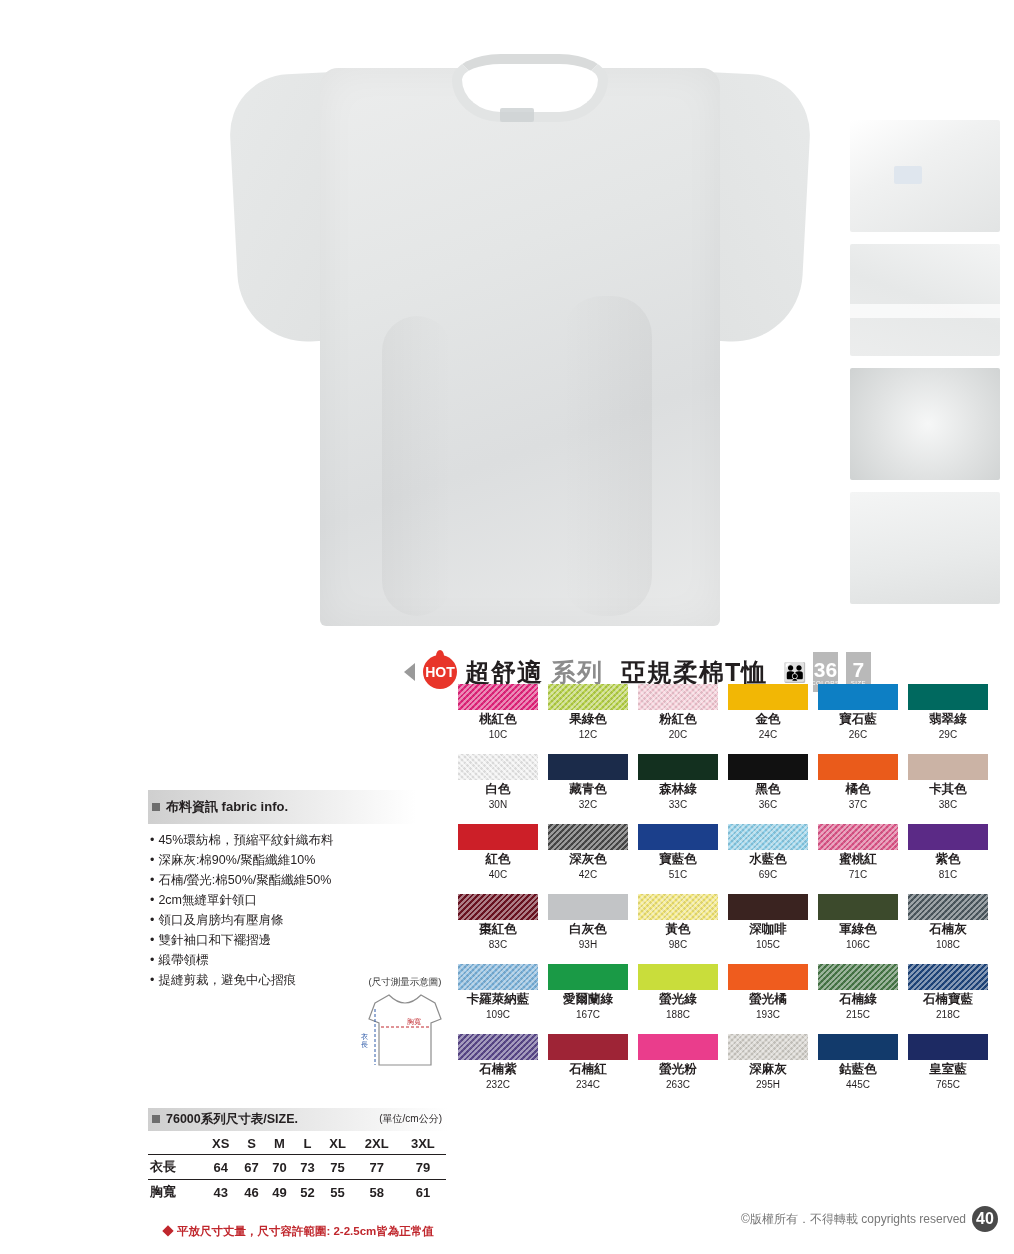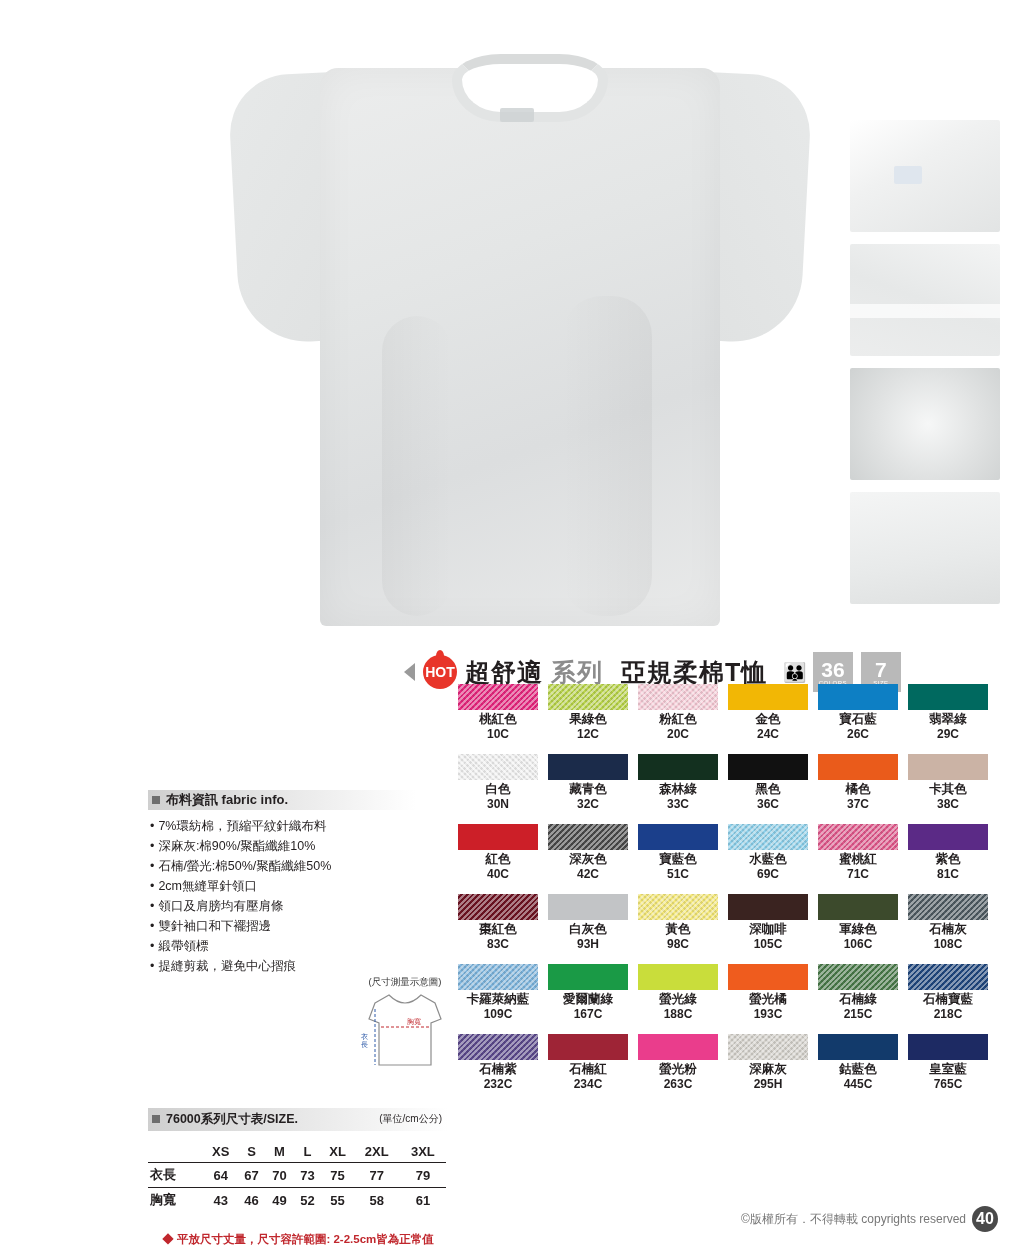--- a/index.html
+++ b/index.html
@@ -81,69 +81,69 @@
     width:34px;height:34px;border-radius:50%;background:#e8352a;
     color:#fff;font-size:14px;font-weight:bold;display:flex;align-items:center;
     justify-content:center;position:relative;
   }
   .hot:before{content:"";position:absolute;top:-5px;left:13px;width:8px;height:10px;background:#e8352a;border-radius:50% 50% 50% 50%/60% 60% 40% 40%;}
   .t-main{font-size:25px;font-weight:bold;letter-spacing:1px;}
   .t-grey{font-size:25px;font-weight:bold;color:#8c8c8c;letter-spacing:1px;}
   .t-sub{font-size:25px;font-weight:bold;letter-spacing:1px;margin-left:10px;}
   .people{font-size:19px;color:#4a4a4a;letter-spacing:-2px;margin-left:8px;}
   .badge{
-    width:40px;height:40px;background:#b9b9b9;color:#fff;
+    width:25px;height:40px;background:#b9b9b9;color:#fff;
     display:flex;flex-direction:column;align-items:center;justify-content:center;
     line-height:1;
   }
   .badge .num{font-size:21px;font-weight:bold;}
   .badge .cap{font-size:6px;letter-spacing:.5px;}
   
   .fabric{position:absolute;left:148px;top:790px;width:268px;}
   .fabric .hdr{
     background:linear-gradient(90deg,#cfcfcf,#ffffff);
-    font-size:13px;font-weight:bold;padding:1px 4px;margin-bottom:6px;
+    font-size:13px;font-weight:bold;padding:8px 4px;margin-bottom:6px;
   }
   .fabric .hdr .sq{display:inline-block;width:8px;height:8px;background:#6d6d6d;margin-right:6px;}
   .fabric li{
     list-style:none;font-size:12.5px;line-height:20px;margin:0;padding:0 0 0 2px;
   }
   .fabric li:before{content:"\2022";margin-right:4px;}
   .fabric ul{margin:0;padding:0;}
   .sup{font-size:8px;vertical-align:super;}
   
   .measure{position:absolute;left:345px;top:976px;width:120px;text-align:center;}
   .measure .cap{font-size:9.5px;color:#333;margin-bottom:2px;}
   .msvg{display:block;}
   
   .sizebox{position:absolute;left:148px;top:1108px;width:300px;}
   .sizebox .shdr{
     background:linear-gradient(90deg,#cfcfcf,#ffffff);
     font-size:12.5px;font-weight:bold;padding:3px 4px;position:relative;
   }
   .sizebox .shdr .sq{display:inline-block;width:8px;height:8px;background:#6d6d6d;margin-right:6px;}
   .sizebox .unit{position:absolute;right:6px;top:4px;font-size:10px;font-weight:normal;}
-  table.size{border-collapse:collapse;width:298px;margin-top:10px;font-size:13px;}
+  table.size{border-collapse:collapse;width:298px;margin-top:2px;font-size:13px;}
   table.size th,table.size td{
     text-align:center;padding:3px 0;font-weight:bold;
   }
   table.size th.rowlab,table.size td.rowlab{text-align:left;padding-left:2px;width:54px;}
   table.size tr.head th{border-bottom:1px solid #231f20;}
   table.size tr.r1 td{border-bottom:1px solid #231f20;}
   .note{font-size:11.5px;font-weight:bold;color:#c0272d;margin-top:20px;text-align:center;}
   
   .colors{
     position:absolute;left:458px;top:684px;width:540px;
     display:grid;grid-template-columns:repeat(6,90px);
     row-gap:12px;
   }
   .sw{width:80px;text-align:center;}
   .sw .chip{width:80px;height:26px;margin-bottom:2px;}
   .sw .nm{font-size:12.5px;font-weight:bold;line-height:15px;}
-  .sw .cd{font-size:12px;font-weight:bold;line-height:15px;}
+  .sw .cd{font-size:10px;font-weight:normal;line-height:15px;}
   
   .footer{
     position:absolute;right:16px;bottom:22px;display:flex;align-items:center;gap:6px;
   }
   .footer .cr{font-size:12px;color:#777;}
   .pagenum{
     width:26px;height:26px;border-radius:50%;background:#4a4a4a;color:#fff;
     font-size:16px;font-weight:bold;display:flex;align-items:center;justify-content:center;
   }
 </style>
@@ -184,21 +184,21 @@
     <span class="num">7</span>
     <span class="cap">SIZE</span>
   </div>
 </div>
 
 <div class="fabric">
   <div class="hdr">
     <span class="sq"></span><span>布料資訊 fabric info.</span>
   </div>
   <ul>
-    <li>7%環紡棉，預縮平紋針織布料</li>
+    <li>45%環紡棉，預縮平紋針織布料</li>
     <li>深麻灰:棉90%/聚酯纖維10%</li>
     <li>石楠/螢光:棉50%/聚酯纖維50%</li>
     <li>2cm無縫單針領口</li>
     <li>領口及肩膀均有壓肩條</li>
     <li>雙針袖口和下襬摺邊</li>
     <li>緞帶領標</li>
     <li>提縫剪裁，避免中心摺痕</li>
   </ul>
 </div>
 

